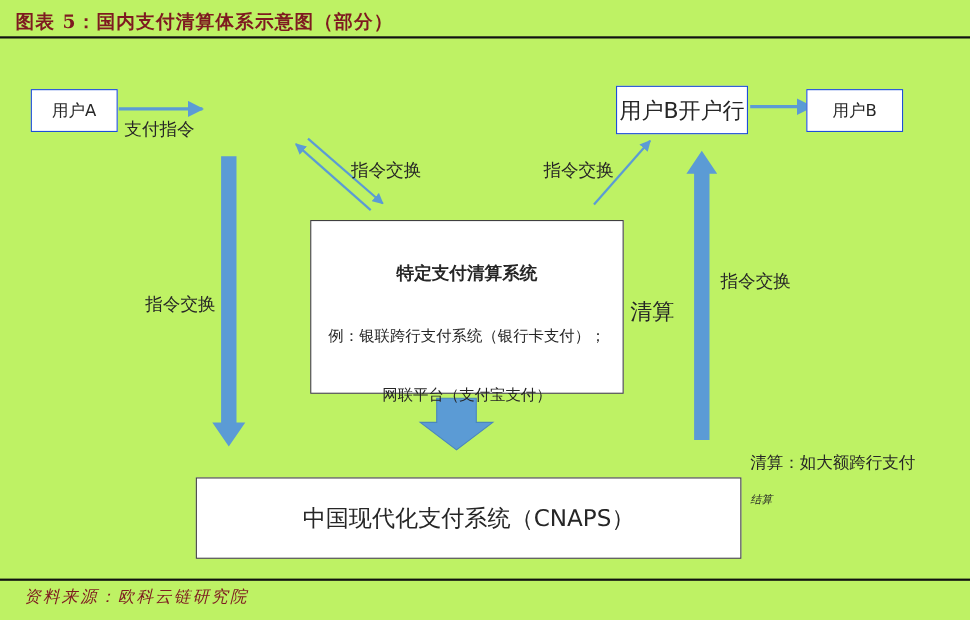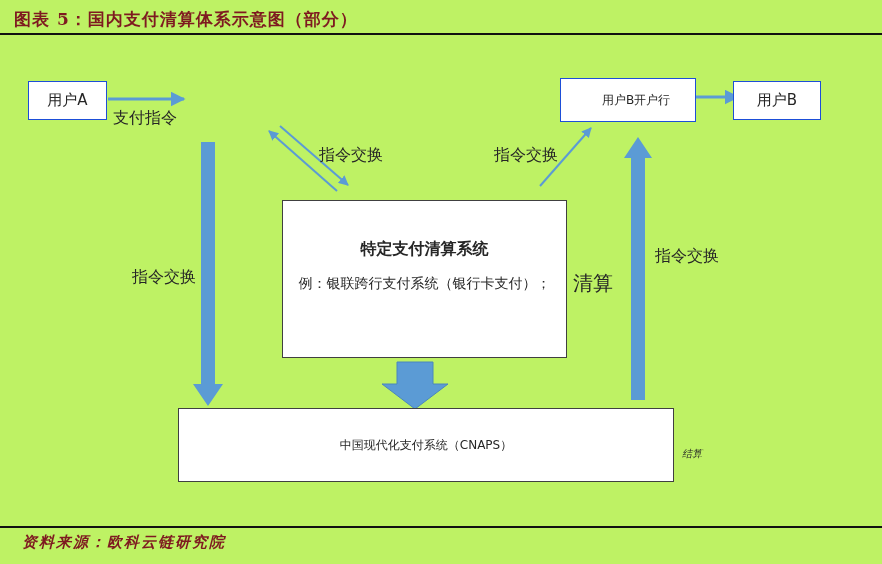--- a/index.html
+++ b/index.html
@@ -12,39 +12,39 @@
     position:absolute;left:14px;top:8px;
     font-family:"DejaVu Serif","Liberation Serif",serif;
     font-weight:700;font-size:17px;color:#7E1A20;letter-spacing:1px;white-space:nowrap;
   }
   .rule{position:absolute;left:0;width:882px;height:2px;background:#111;}
   .rule-top{top:33px;}
   .rule-bottom{top:526px;}
   .fig-source{
     position:absolute;left:22px;top:533px;
     font-family:"DejaVu Serif","Liberation Serif",serif;
-    font-style:italic;font-weight:700;font-size:15px;color:#7E1A20;letter-spacing:2px;white-space:nowrap;
+    font-style:italic;font-weight:400;font-size:15px;color:#7E1A20;letter-spacing:2px;white-space:nowrap;
   }
   
   .node{
     position:absolute;border:1px solid #1d4ed8;background:#fff;
     display:flex;align-items:center;justify-content:center;
     font-size:15px;color:#262626;white-space:nowrap;
   }
   .node-user-a{left:28px;top:81px;width:77px;height:37px;}
   .node-bank-a{left:190px;top:78px;width:126px;height:42px;font-size:16px;}
-  .node-bank-b{left:560px;top:78px;width:118px;height:42px;font-size:12px;padding-left:16px;}
+  .node-bank-b{left:560px;top:78px;width:118px;height:42px;font-size:20px;}
   .node-user-b{left:733px;top:81px;width:86px;height:37px;}
   .node-system{
     left:282px;top:200px;width:285px;height:158px;border-color:#404040;
-    flex-direction:column;justify-content:flex-start;padding-top:38px;box-sizing:border-box;
+    flex-direction:column;justify-content:flex-start;padding-top:38px;box-sizing:border-box;gap:22px;
   }
   .node-system .sys-title{font-size:16px;font-weight:700;margin-bottom:15px;}
   .node-system .sys-line{font-size:14px;margin-bottom:14px;}
-  .node-cnaps{left:178px;top:408px;width:494px;height:72px;font-size:12px;border-color:#404040;align-items:center;}
+  .node-cnaps{left:178px;top:434px;width:494px;height:72px;font-size:21px;border-color:#404040;align-items:center;}
   
   .lbl{position:absolute;font-size:16px;color:#262626;white-space:nowrap;}
   .lbl-pay{left:113px;top:108px;}
   .lbl-ex-top{left:319px;top:145px;}
   .lbl-ex-rightdiag{left:494px;top:145px;}
   .lbl-ex-leftvert{left:132px;top:267px;}
   .lbl-ex-rightvert{left:655px;top:246px;}
   .lbl-clearing{left:573px;top:270px;font-size:20px;}
   .lbl-note1{left:682px;top:411px;font-size:15px;}
   .lbl-note2{left:682px;top:447px;font-size:10px;font-style:italic;}
@@ -88,30 +88,32 @@
   <div class="node node-bank-b">
     <span>用户B开户行</span>
   </div>
   <div class="node node-user-b">
     <span>用户B</span>
   </div>
 
   <div class="node node-system">
     <div class="sys-title">特定支付清算系统</div>
     <div class="sys-line">例：银联跨行支付系统（银行卡支付）；</div>
+    <div class="sys-line">网联平台（支付宝支付）</div>
   </div>
 
   <div class="node node-cnaps">
     <span>中国现代化支付系统（CNAPS）</span>
   </div>
 
   <div class="lbl lbl-pay">支付指令</div>
   <div class="lbl lbl-ex-top">指令交换</div>
   <div class="lbl lbl-ex-rightdiag">指令交换</div>
   <div class="lbl lbl-ex-leftvert">指令交换</div>
   <div class="lbl lbl-ex-rightvert">指令交换</div>
   <div class="lbl lbl-clearing">清算</div>
+  <div class="lbl lbl-note1">清算：如大额跨行支付</div>
   <div class="lbl lbl-note2">结算</div>
 
   <div class="rule rule-bottom"></div>
   <div class="fig-source">资料来源：欧科云链研究院</div>
 
 </div>
 
 </body></html>

